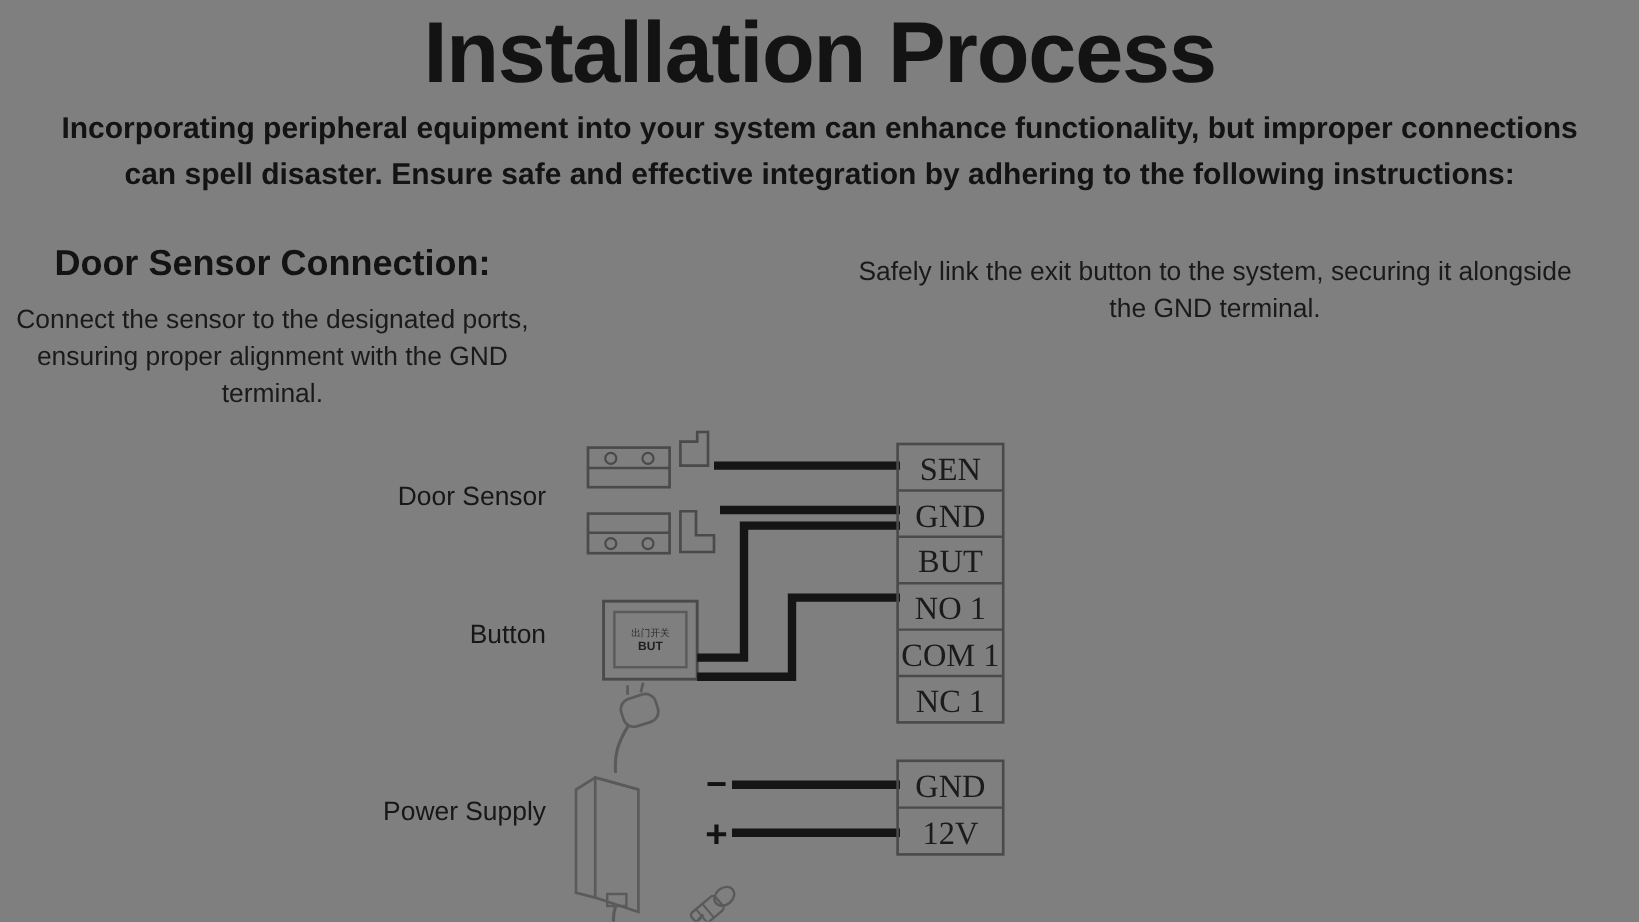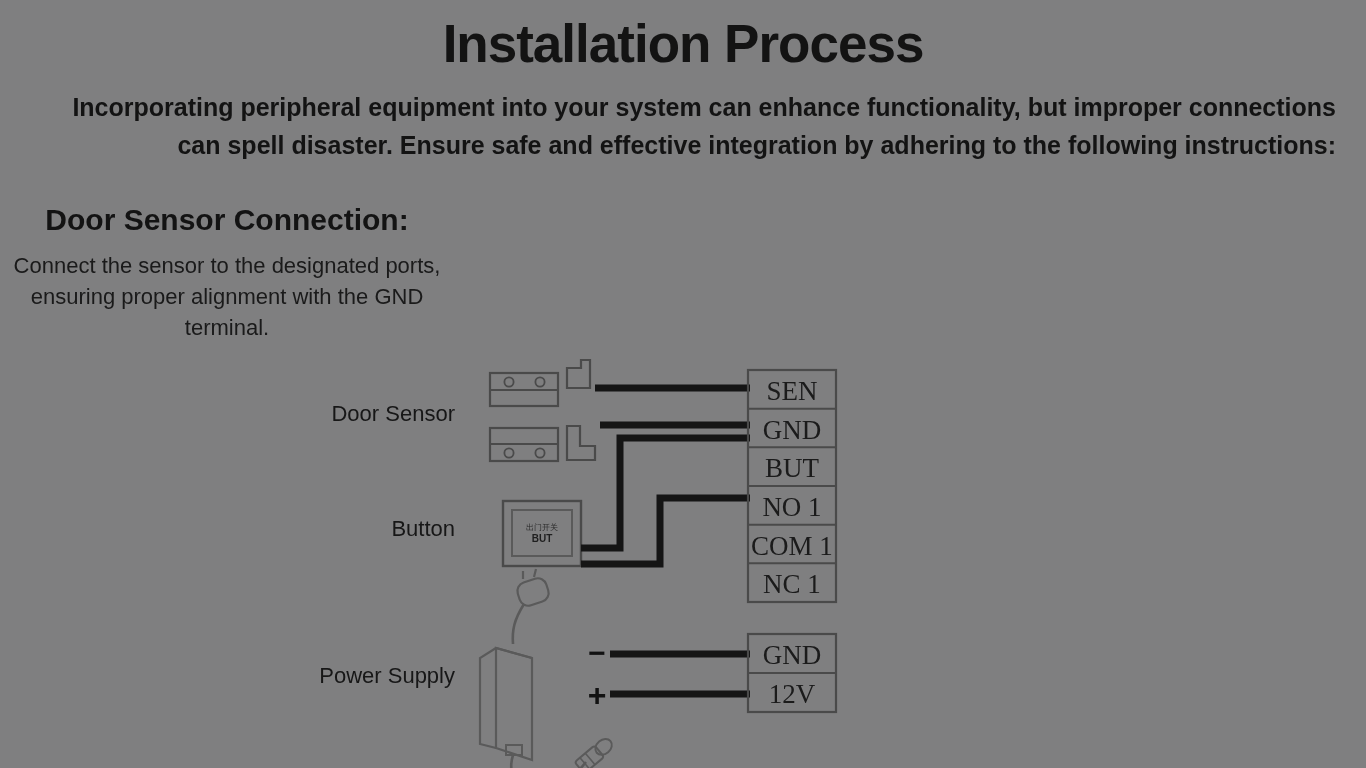--- a/index.html
+++ b/index.html
@@ -23,34 +23,34 @@
     background: #7f7f80;
   }
 
   
   .title {
     position: absolute;
     left: 0;
     top: 2px;
     width: 1366px;
     text-align: center;
-    font-size: 53px;
+    font-size: 72px;
     line-height: 84px;
     font-weight: bold;
     letter-spacing: -1px;
     color: #131313;
     white-space: nowrap;
   }
 
   .subtitle {
     position: absolute;
     left: 30px;
     top: 88px;
     width: 1306px;
-    text-align: right;
+    text-align: center;
     font-size: 25px;
     line-height: 38px;
     font-weight: bold;
     color: #131313;
   }
 
   
   .col {
     position: absolute;
     top: 200px;
@@ -93,20 +93,21 @@
   <div class="title">Installation Process</div>
 
   <div class="subtitle">Incorporating peripheral equipment into your system can enhance functionality, but improper connections can spell disaster. Ensure safe and effective integration by adhering to the following instructions:</div>
 
   <div class="col col-left">
     <div class="col-head">Door Sensor Connection:</div>
     <div class="col-body">Connect the sensor to the designated ports, ensuring proper alignment with the GND terminal.</div>
   </div>
 
   <div class="col col-right">
+    <div class="col-body">Safely link the exit button to the system, securing it alongside the GND terminal.</div>
   </div>
 
   <div id="diagram">
     <svg width="580" height="420" viewBox="0 0 580 420" xmlns="http://www.w3.org/2000/svg">
 
       <text x="155" y="73" text-anchor="end" font-family="Liberation Sans, sans-serif" font-size="22" fill="#171717">Door Sensor</text>
 
       <text x="155" y="188" text-anchor="end" font-family="Liberation Sans, sans-serif" font-size="22" fill="#171717">Button</text>
 
       <text x="155" y="335" text-anchor="end" font-family="Liberation Sans, sans-serif" font-size="22" fill="#171717">Power Supply</text>

